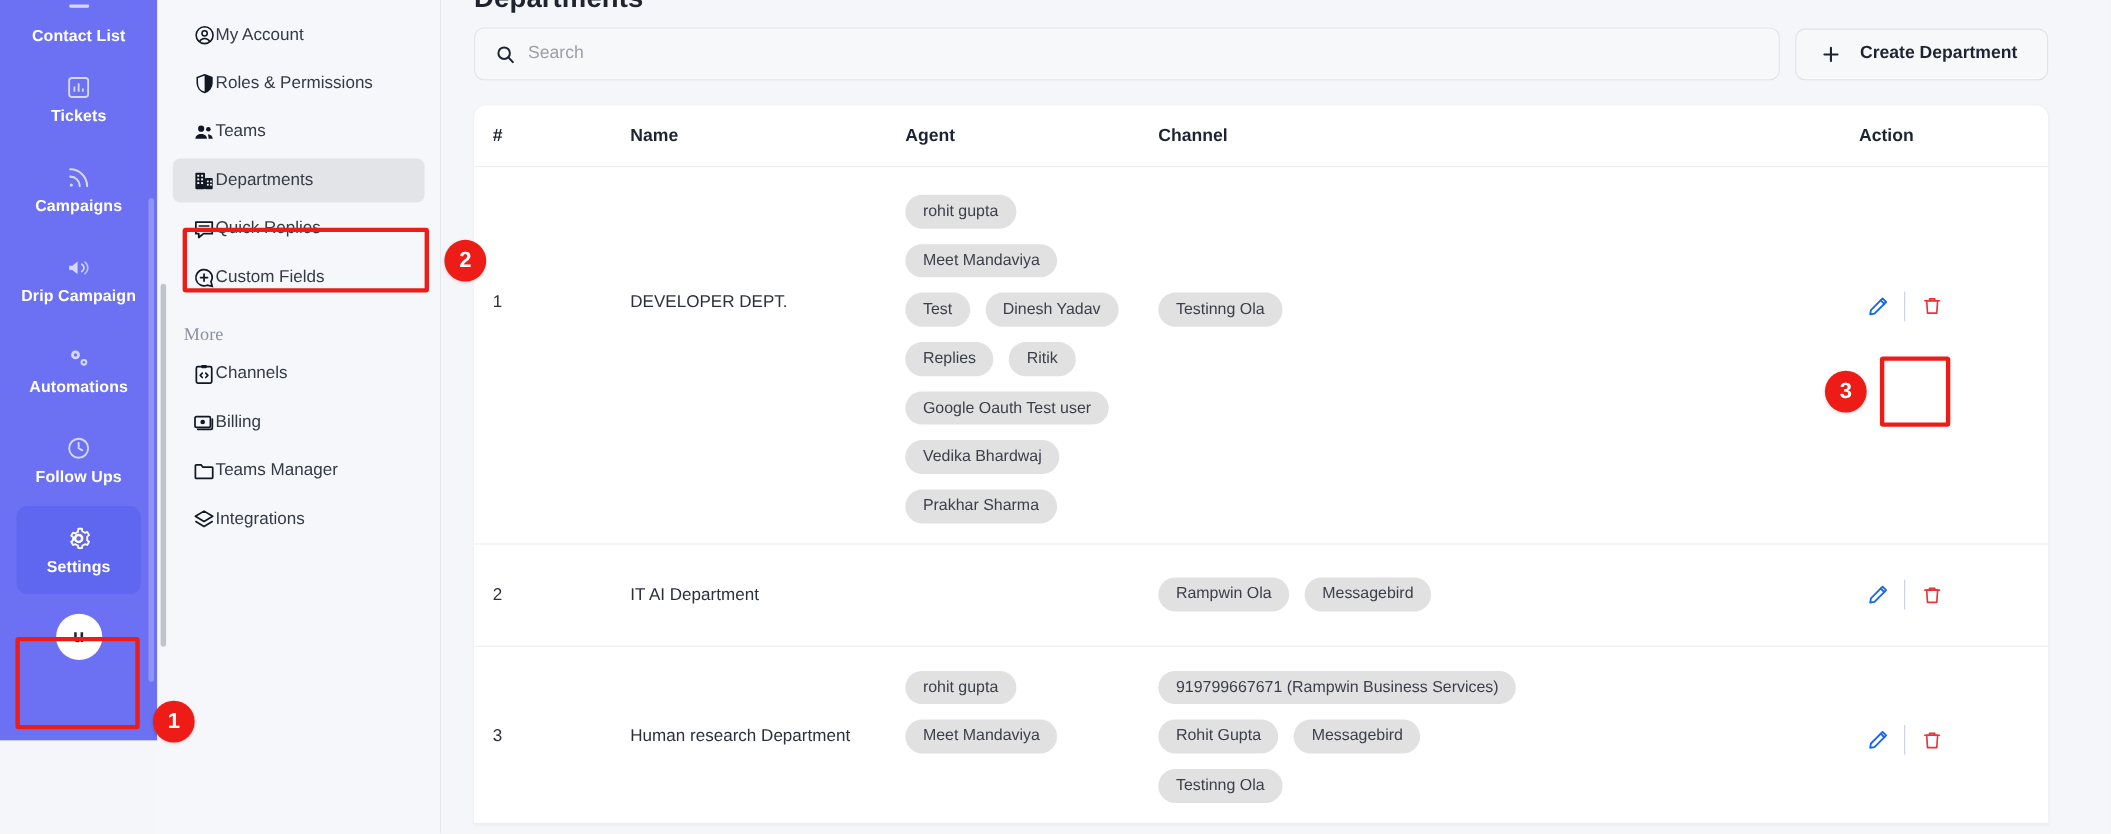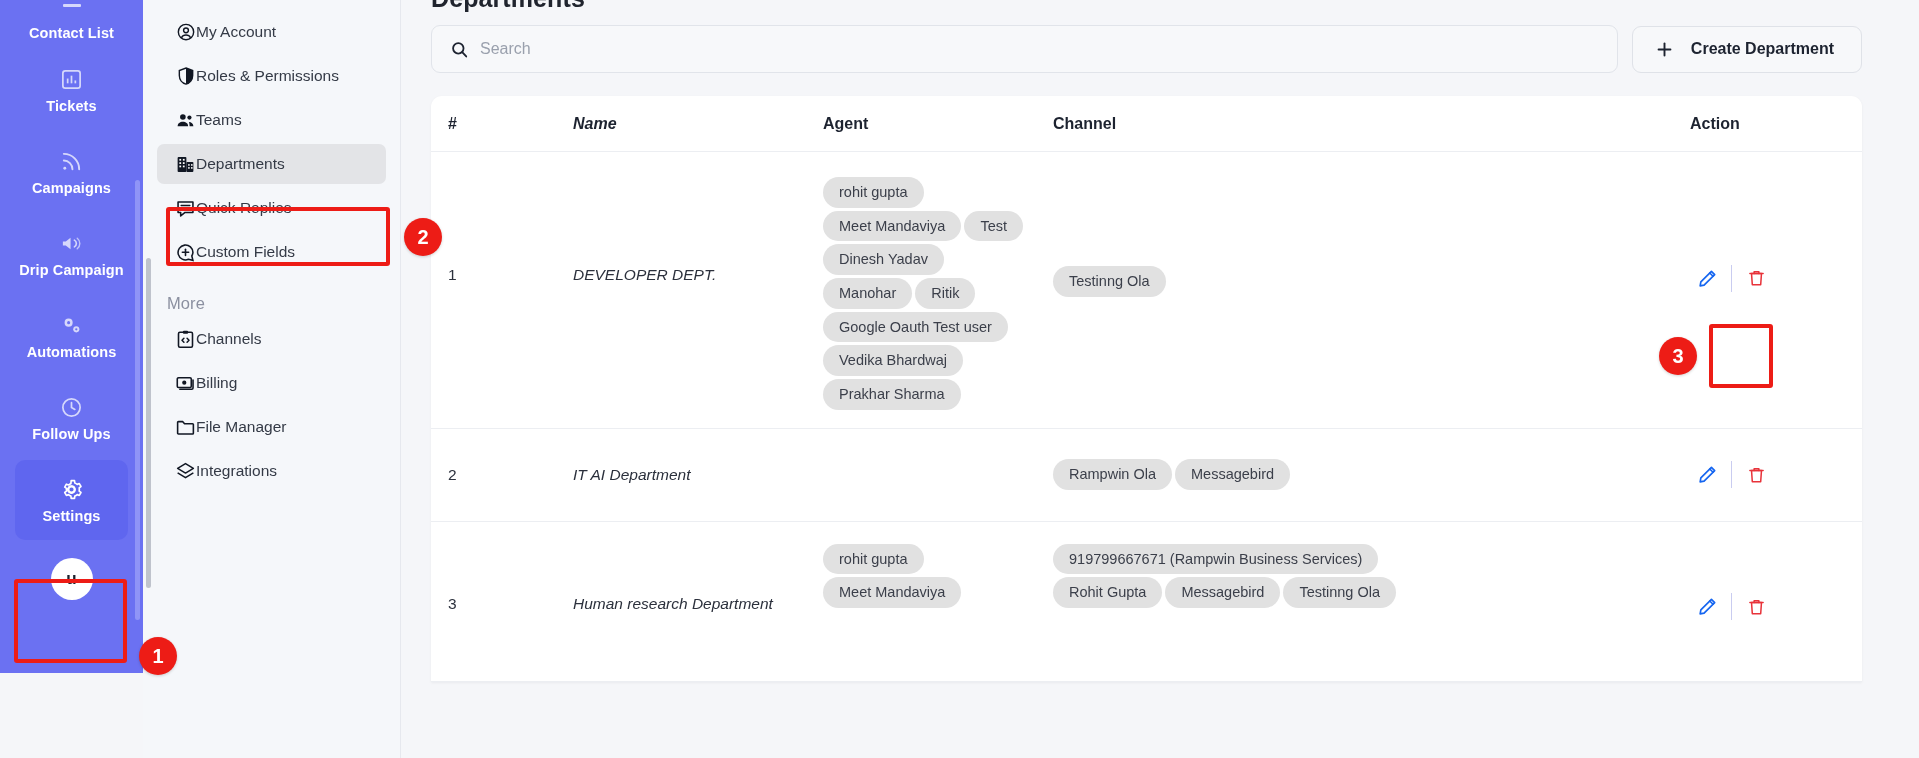--- a/index.html
+++ b/index.html
@@ -52,21 +52,21 @@
     background: #f5f7fa;
     border-right: 1px solid #e6e8ee;
     padding: 12px 14px 0 14px;
     position: relative;
     overflow: hidden;
   }
   .sp-section {
     font-size: 16.5px; color: #8b90a0; font-weight: 400;
     padding: 8px 4px 6px 10px; letter-spacing: .1px;
   }
-  .sp-section.more { padding-top: 18px; }
+  .sp-section.more { padding-top: 18px; font-family: Liberation Serif, serif; }
   .sp-item {
     display: flex; align-items: center; 
     height: 40px; padding: 0 10px 0 18px;
     border-radius: 7px; margin-bottom: 4px;
     color: #343a46; font-size: 15.5px;
     cursor: pointer;
   }
   .sp-item.active { background: #e3e4e7; }
   .sp-item .sp-icon { display:flex; width: 21px; height: 21px; align-items: center; justify-content: center; color: #111723; flex: 0 0 21px; }
   .sp-scrollbar { position: absolute; left: 3px; top: 258px; width: 5px; height: 330px; border-radius: 3px; background: #bfc3cc; }
@@ -112,28 +112,28 @@
     background: #ffffff;
     border-radius: 11px 11px 0 0;
     box-shadow: 0 1px 3px rgba(16,24,40,.05);
     overflow: hidden;
   }
   .t-row { display: flex; align-items: flex-start; }
   .t-head { height: 56px; border-bottom: 1px solid #eceef2; align-items: center; }
   .t-head .t-cell { font-size: 16px; font-weight: 700; color: #1d2330; }
   .t-cell { padding: 0 6px; }
   .c-num   { flex: 0 0 136px; padding-left: 17px; }
-  .c-name  { flex: 0 0 250px; font-style: italic; }
+  .c-name  { flex: 0 0 250px; }
   .c-agent { flex: 0 0 230px; }
   .c-chan  { flex: 1 1 auto; }
   .c-act   { flex: 0 0 178px; margin-left: 14px; }
 
   .t-body-row { border-bottom: 1px solid #eceef2; position: relative; }
   .t-body-row .t-cell { font-size: 15.5px; color: #2b303c; }
-  .tags { display: flex; flex-wrap: wrap; gap: 3px; }
+  .tags { display: flex; flex-wrap: wrap; gap: 14px; }
   .tag {
     background: #e1e1e1; color: #3b3f4a;
     border-radius: 16px; padding: 7px 16px;
     font-size: 14.5px; line-height: 1.15; white-space: nowrap;
   }
   .act-icons { display: flex; align-items: center; gap: 0; }
   .icon-btn { width: 34px; height: 30px; display: flex; align-items: center; justify-content: center; cursor: pointer; }
   .act-div { width: 1px; height: 27px; background: #c9ccf0; margin: 0 7px; }
 
   
@@ -347,21 +347,21 @@
       </span>
       <span>Billing</span>
     </div>
 
     <div class="sp-item">
       <span class="sp-icon">
         <svg width="21" height="21" viewBox="0 0 24 24" fill="none" stroke="#111723" stroke-width="1.8" stroke-linejoin="round">
           <path d="M3 18.5V6.2a.9.9 0 0 1 .9-.9h5l2 2.4h9.2a.9.9 0 0 1 .9.9v9.9a.9.9 0 0 1-.9.9H3.9a.9.9 0 0 1-.9-.9z"></path>
         </svg>
       </span>
-      <span>File Manager</span>
+      <span>Teams Manager</span>
     </div>
 
     <div class="sp-item">
       <span class="sp-icon">
         <svg width="21" height="21" viewBox="0 0 24 24" fill="none" stroke="#111723" stroke-width="1.7" stroke-linejoin="round">
           <polygon points="12,3 21,8.4 12,13.8 3,8.4"></polygon>
           <polyline points="3,13.6 12,19 21,13.6"></polyline>
         </svg>
       </span>
       <span>Integrations</span>
@@ -408,21 +408,21 @@
 
       <div class="t-row t-body-row rowpad" style="min-height:249px;">
         <div class="t-cell c-num" style="padding-top:96px;">1</div>
         <div class="t-cell c-name" style="padding-top:96px;">DEVELOPER DEPT.</div>
         <div class="t-cell c-agent" style="padding-top:7px;">
           <div class="tags" style="max-width:200px;">
             <span class="tag">rohit gupta</span>
             <span class="tag">Meet Mandaviya</span>
             <span class="tag">Test</span>
             <span class="tag">Dinesh Yadav</span>
-            <span class="tag">Manohar</span>
+            <span class="tag">Replies</span>
             <span class="tag">Ritik</span>
             <span class="tag">Google Oauth Test user</span>
             <span class="tag">Vedika Bhardwaj</span>
             <span class="tag">Prakhar Sharma</span>
           </div>
         </div>
         <div class="t-cell c-chan" style="padding-top:96px;">
           <div class="tags">
             <span class="tag">Testinng Ola</span>
           </div>

